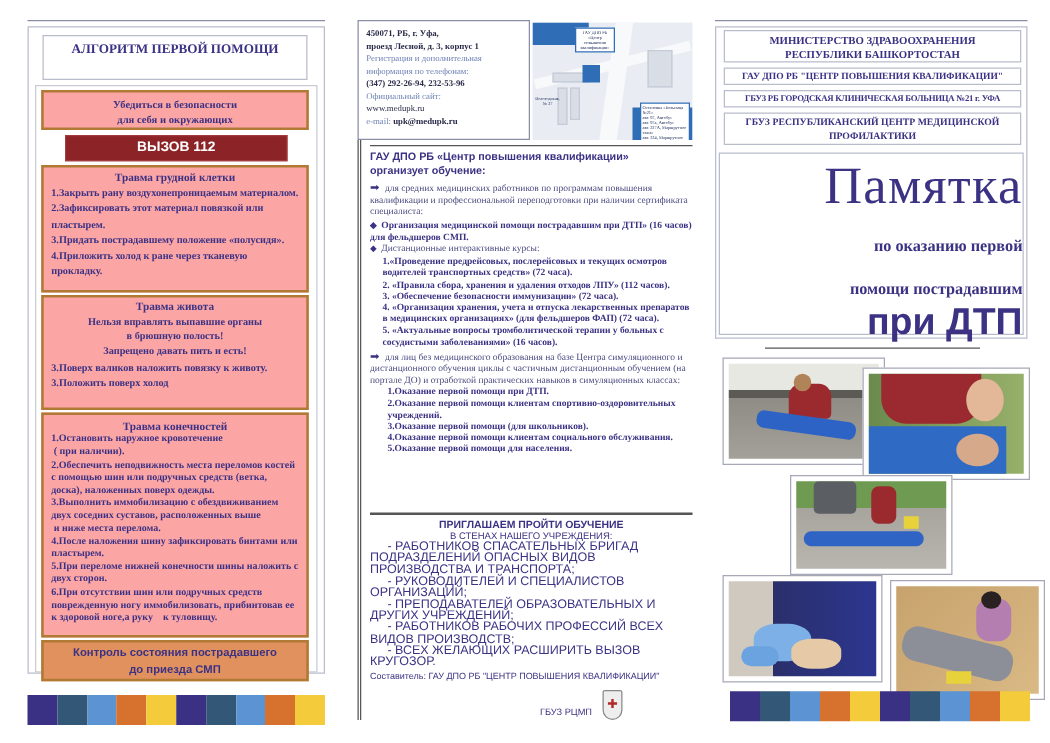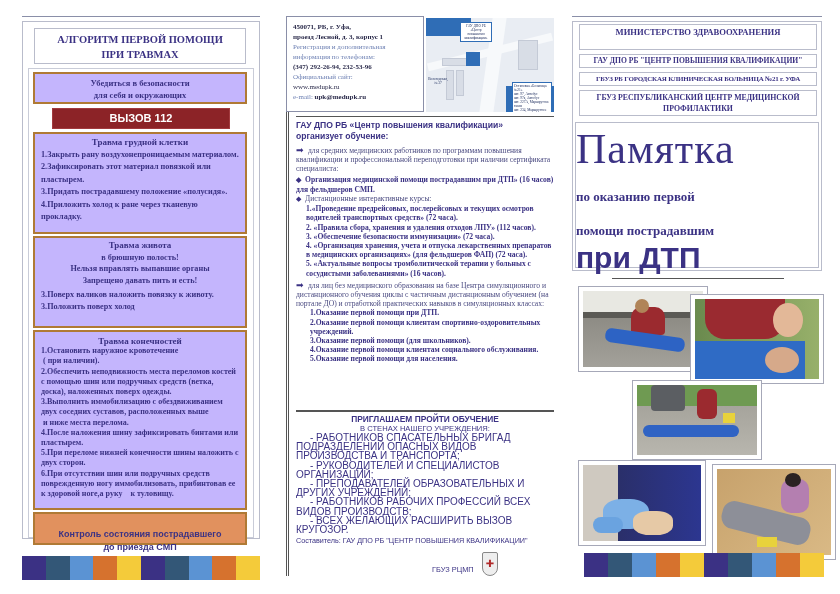--- a/index.html
+++ b/index.html
@@ -5,30 +5,30 @@
 *{box-sizing:border-box;margin:0;padding:0}
 html,body{width:840px;height:594px;background:#fff;overflow:hidden}
 body{position:relative;font-family:"Liberation Serif",serif;color:#3b3284}
 .panel{position:absolute}
 
 #left{left:22px;top:16px;width:238px}
 #left .topline{position:absolute;left:0;top:0;width:238px;height:1px;background:#8a8fa8}
 #left .frame{position:absolute;left:0;top:5px;width:238px;height:518px;border:1px solid #b9bccb}
 #left .title-box{position:absolute;left:12px;top:12px;width:212px;height:36px;border:1px solid #b9bccb;text-align:center;font-weight:bold;font-size:10.5px;line-height:15px;padding-top:3px;color:#3b3284}
 #left .inner{position:absolute;left:6px;top:52px;width:226px;height:470px;border:1px solid #c9ccd8}
-.ybox{position:absolute;background:#c4b5fd;border:2px solid #b07a35;color:#3b3284;font-weight:bold}
+.ybox{position:absolute;background:#fca5a5;border:2px solid #b07a35;color:#3b3284;font-weight:bold}
 #safe{left:11px;top:56px;width:214px;height:32px;text-align:center;font-size:8.5px;line-height:12px;padding-top:3px}
 #call{position:absolute;left:30px;top:92px;width:178px;height:21px;background:#8c2327;border:1px solid #a23a3e;color:#fff;font-family:"Liberation Sans",sans-serif;font-weight:bold;font-size:11px;text-align:center;line-height:19px}
 #chest{left:11px;top:116px;width:214px;height:102px;font-size:8.2px;line-height:12.5px;padding:2px 6px}
 #chest .h,#belly .h,#limbs .h{text-align:center;font-size:9px}
 #belly{left:11px;top:220px;width:214px;height:92px;font-size:8.2px;line-height:11.5px;padding:2px 6px}
 #belly .warn{text-align:center}
 #limbs{left:11px;top:314px;width:214px;height:180px;font-size:8px;line-height:10.2px;padding:4px 6px}
 .list div{white-space:pre-wrap}
-#control{position:absolute;left:11px;top:496px;width:214px;height:33px;background:#e1915e;border:2px solid #b07a35;color:#3b3284;font-family:"Liberation Sans",sans-serif;font-weight:bold;font-size:9px;text-align:center;line-height:13px;padding-top:14px}
+#control{position:absolute;left:11px;top:496px;width:214px;height:33px;background:#e1915e;border:2px solid #b07a35;color:#3b3284;font-family:"Liberation Sans",sans-serif;font-weight:bold;font-size:9px;text-align:center;line-height:13px;padding-top:2px}
 .strip{position:absolute;display:flex;height:24px}
 .strip span{flex:1;height:100%}
 #left-strip{left:22px;top:556px;width:238px}
 
 #mid{left:286px;top:16px;width:270px;height:560px}
 #mid .addr{position:absolute;left:0;top:0;width:138px;height:96px;border:1px solid #8a8fa8;font-size:7px;line-height:10px;padding:5px 6px}
 #mid .addr .dark{color:#2a2a4a;font-weight:bold}
 #mid .addr .light{color:#6f82b4}
 #mid .addr .plain{color:#2a2a4a}
 #mid .map{position:absolute;left:140px;top:2px;width:128px;height:94px;background:#e9edf3;overflow:hidden}
@@ -54,21 +54,21 @@
 #mid .emblem{position:absolute;left:196px;top:536px;width:16px;height:24px;border:1px solid #888;border-radius:2px 2px 8px 8px;background:#eee;text-align:center;font-size:10px;color:#b02a2a;line-height:22px}
 
 #right{left:572px;top:16px;width:250px}
 #right .topline{position:absolute;left:0;top:0;width:250px;height:1px;background:#8a8fa8}
 #right .frame{position:absolute;left:0;top:5px;width:250px;height:250px;border:1px solid #b9bccb}
 .ministry{position:absolute;left:7px;width:238px;border:1px solid #b9bccb;text-align:center;font-weight:bold;color:#3b3284}
 #m1{top:8px;height:26px;font-size:8.6px;line-height:11px;padding-top:2px}
 #m2{top:38px;height:14px;font-size:7.6px;line-height:12px}
 #m3{top:56px;height:14px;font-size:7px;line-height:12px;letter-spacing:-0.2px}
 #m4{top:74px;height:26px;font-size:7.8px;line-height:11px;padding-top:1px}
-#titlebox{position:absolute;left:3px;top:106px;width:244px;height:146px;border:1px solid #b9bccb;text-align:left}
+#titlebox{position:absolute;left:3px;top:106px;width:244px;height:146px;border:1px solid #b9bccb;text-align:right}
 #titlebox .big{font-family:"Liberation Serif",serif;font-size:42px;line-height:44px;color:#3b3284;margin-top:4px;letter-spacing:1px}
 #titlebox .sub{font-family:"Liberation Serif",serif;font-weight:bold;font-size:13px;line-height:16px;color:#3b3284;margin-top:18px}
 #titlebox .dtp{font-family:"Liberation Sans",sans-serif;font-weight:bold;font-size:30px;line-height:34px;color:#3b3284;margin-top:2px}
 #right .rule{position:absolute;left:40px;top:262px;width:172px;height:1px;background:#555}
 .photo{position:absolute;background:#fff;border:1px solid #a6a8b8;padding:4px}
 .photo .img{width:100%;height:100%;position:relative;overflow:hidden}
 #p1{left:6px;top:270px;width:130px;height:86px}
 #p2{left:118px;top:278px;width:134px;height:90px}
 #p3{left:60px;top:364px;width:130px;height:80px}
 #p4{left:6px;top:444px;width:128px;height:86px}
@@ -76,41 +76,40 @@
 #right-strip{left:584px;top:553px;width:240px}
 </style>
 </head>
 <body>
 
 <div class="panel" id="left">
   <div class="topline"></div>
   <div class="frame"></div>
   <div class="title-box">
     <div>АЛГОРИТМ ПЕРВОЙ ПОМОЩИ</div>
-    <div>ПРИ ТРАВМАХ</div>
   </div>
   <div class="inner"></div>
   <div class="ybox" id="safe">
     <div>Убедиться в безопасности</div>
     <div>для себя и окружающих</div>
   </div>
   <div id="call">ВЫЗОВ 112</div>
   <div class="ybox" id="chest">
     <div class="h">Травма грудной клетки</div>
     <div class="list">
       <div>1.Закрыть рану воздухонепроницаемым материалом.</div>
       <div>2.Зафиксировать этот материал повязкой или пластырем.</div>
       <div>3.Придать пострадавшему положение «полусидя».</div>
       <div>4.Приложить холод к ране через тканевую прокладку.</div>
     </div>
   </div>
   <div class="ybox" id="belly">
     <div class="h">Травма живота</div>
+    <div class="warn">Нельзя вправлять выпавшие органы</div>
     <div class="warn">в брюшную полость!</div>
-    <div class="warn">Нельзя вправлять выпавшие органы</div>
     <div class="warn">Запрещено давать пить и есть!</div>
     <div class="list" style="margin-top:3px">
       <div>3.Поверх валиков наложить повязку к животу.</div>
       <div>3.Положить поверх холод</div>
     </div>
   </div>
   <div class="ybox" id="limbs">
     <div class="h">Травма конечностей</div>
     <div class="list">
       <div>1.Остановить наружное кровотечение
@@ -216,20 +215,21 @@
   <div class="author">Составитель: ГАУ ДПО РБ "ЦЕНТР ПОВЫШЕНИЯ  КВАЛИФИКАЦИИ"</div>
   <div class="gbuz">ГБУЗ РЦМП</div>
   <div class="emblem">✚</div>
 </div>
 
 <div class="panel" id="right">
   <div class="topline"></div>
   <div class="frame"></div>
   <div class="ministry" id="m1">
     <div>МИНИСТЕРСТВО ЗДРАВООХРАНЕНИЯ</div>
+    <div>РЕСПУБЛИКИ БАШКОРТОСТАН</div>
   </div>
   <div class="ministry" id="m2">ГАУ ДПО РБ "ЦЕНТР ПОВЫШЕНИЯ КВАЛИФИКАЦИИ"</div>
   <div class="ministry" id="m3">ГБУЗ РБ ГОРОДСКАЯ КЛИНИЧЕСКАЯ БОЛЬНИЦА №21 г. УФА</div>
   <div class="ministry" id="m4">
     <div>ГБУЗ РЕСПУБЛИКАНСКИЙ ЦЕНТР МЕДИЦИНСКОЙ</div>
     <div>ПРОФИЛАКТИКИ</div>
   </div>
   <div id="titlebox">
     <div class="big">Памятка</div>
     <div class="sub">по оказанию первой</div>

